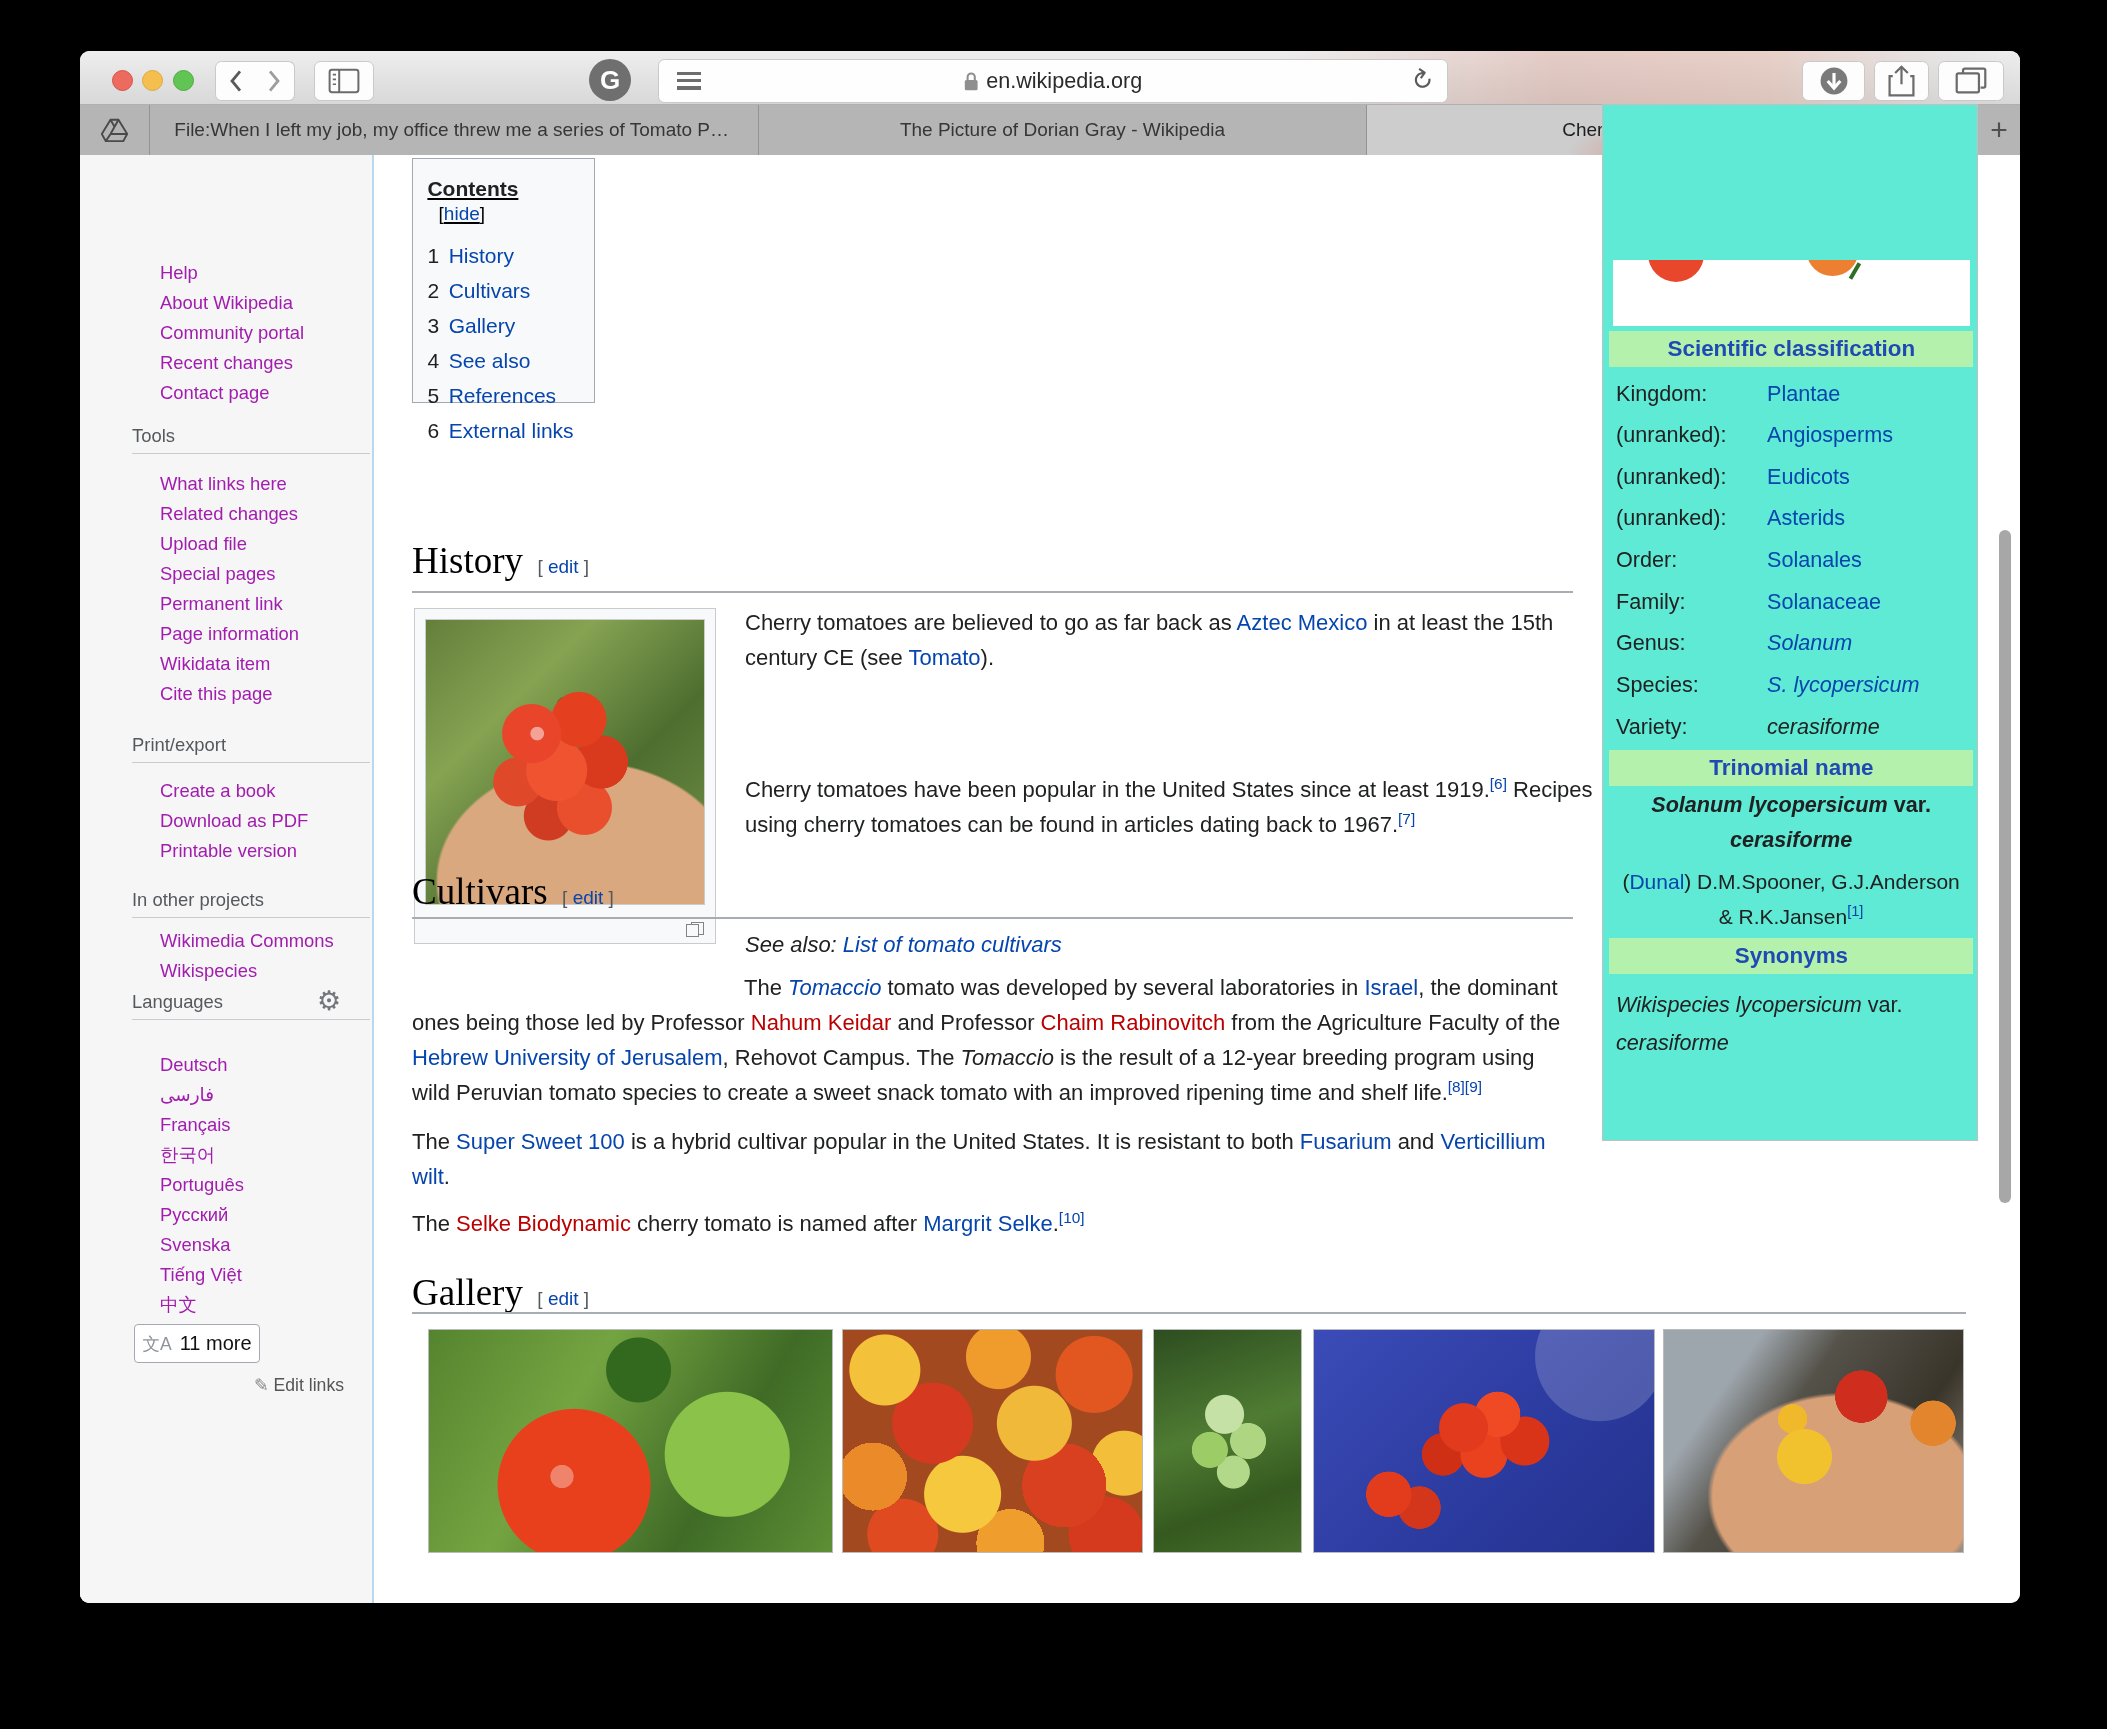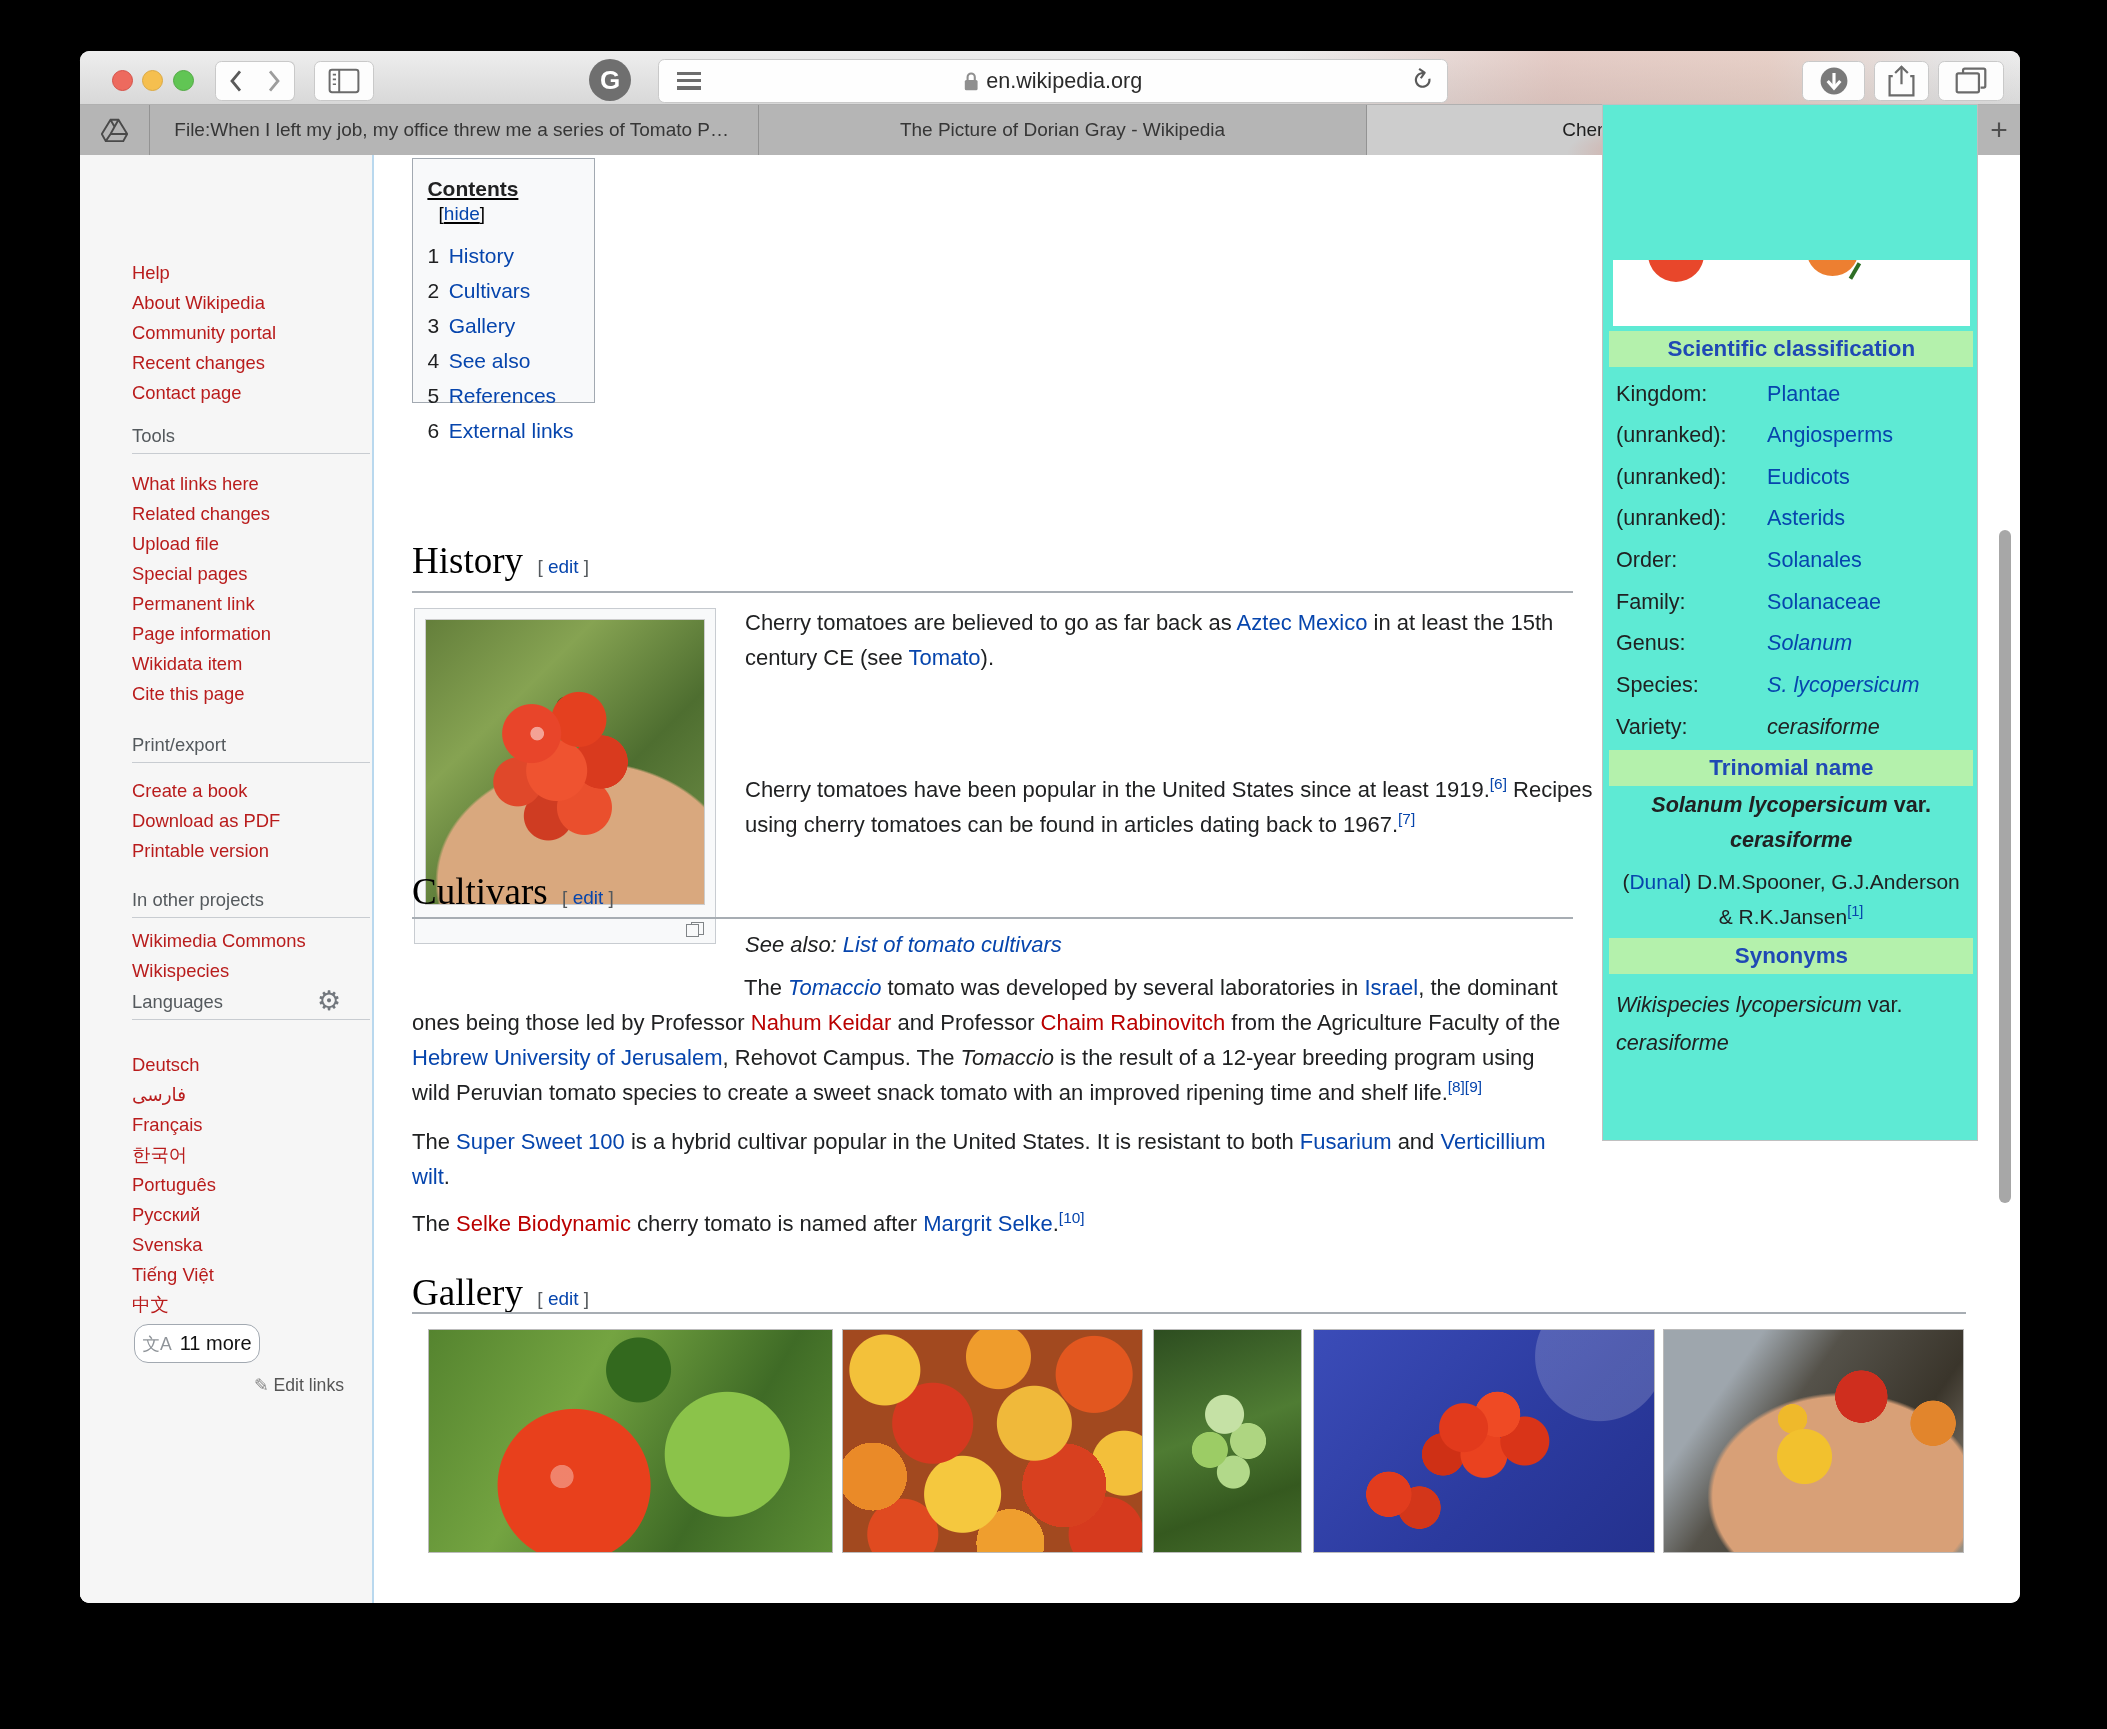--- a/index.html
+++ b/index.html
@@ -46,26 +46,26 @@
     background:radial-gradient(closest-side,rgba(216,110,90,.55),rgba(216,110,90,0));}
   #tab-active .blur2{position:absolute;left:400px;top:17.6px;width:176px;height:61px;border-radius:50%;
     background:radial-gradient(closest-side,rgba(233,160,104,.5),rgba(233,160,104,0));}
   #tab-new{left:1898px;width:42px;border-right:none;}
   #tab-new .plus{font-size:30px;color:#4f4f4f;font-weight:300;}
   
   #page{position:absolute;left:0;top:104px;width:100%;height:1448px;background:#fff;}
   #sb{position:absolute;left:0;top:0;width:292px;height:1448px;background:#f6f6f6;}
   #divider{position:absolute;left:292px;top:0;width:2.4px;height:1448px;background:#b9d8ee;}
   .sb-list{position:absolute;left:52px;width:240px;}
-  .sb-list .itm{font-size:18.4px;line-height:30px;color:#b91c1c;white-space:nowrap;cursor:pointer;}
+  .sb-list .itm{font-size:18.4px;line-height:30px;color:#a21caf;white-space:nowrap;cursor:pointer;margin-left:28px;}
   .sb-h{position:absolute;left:52px;width:238px;font-size:18.4px;color:#54595d;
     padding-bottom:6.4px;border-bottom:0.8px solid #c8ccd1;white-space:nowrap;}
   #gear{position:absolute;left:237px;top:830px;font-size:27px;color:#72777d;}
   #more-btn{position:absolute;left:54px;top:1169px;width:124px;height:37px;background:#ffffff;
-    border:0.8px solid #a2a9b1;border-radius:14px;display:flex;align-items:center;justify-content:center;gap:8px;}
+    border:0.8px solid #a2a9b1;border-radius:4px;display:flex;align-items:center;justify-content:center;gap:8px;}
   #more-btn .za{color:#8f9499;font-size:17.6px;}
   #more-btn .mt{color:#111;font-size:20px;}
   #editlinks{position:absolute;left:96px;top:1220px;width:168px;text-align:right;font-size:17.6px;color:#555;}
   #editlinks .pencil{color:#888;font-size:17.6px;}
   
   .lk{color:#0645ad;} .rd{color:#ba0000;} .gy{color:#54595d;}
   .it{font-style:italic;} .bi{font-weight:bold;font-style:italic;} .b{font-weight:bold;}
   .sup{color:#0645ad;font-size:70%;vertical-align:super;line-height:0;}
   .para{position:absolute;font-size:22px;line-height:35px;color:#202122;}
   .h2{position:absolute;font-family:"Liberation Serif","DejaVu Serif",serif;font-size:37px;color:#000;white-space:nowrap;}

